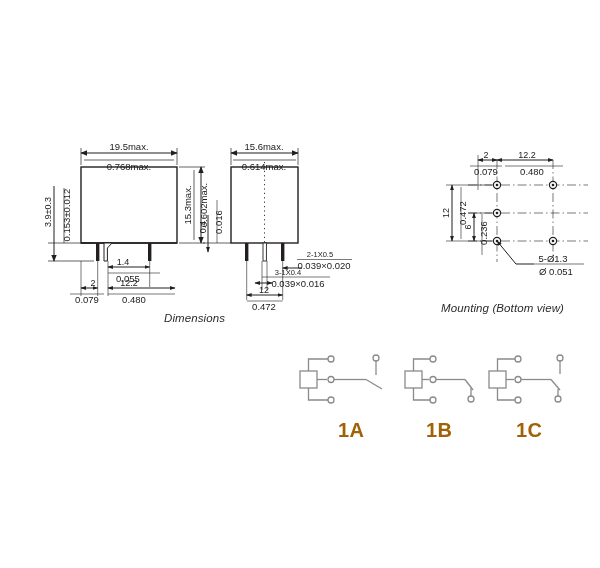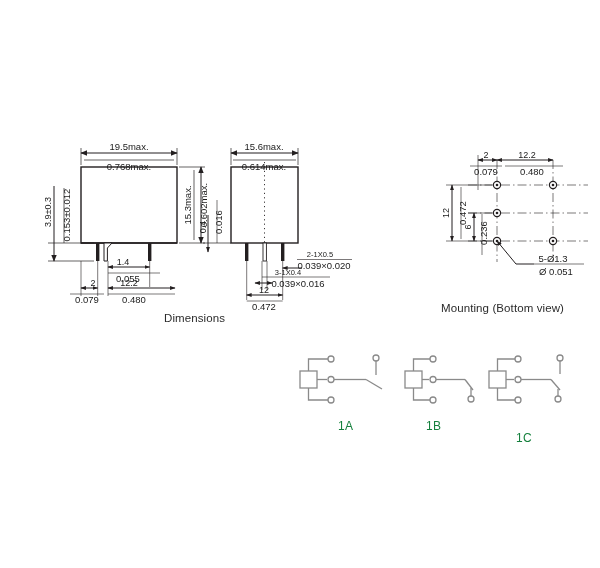--- a/index.html
+++ b/index.html
@@ -7,30 +7,31 @@
     width:600px;height:568px;position:relative;overflow:hidden;
     font-family:"Liberation Sans", sans-serif;
     color:#1a1a1a;
   }
   .stage{position:absolute;inset:0;}
   svg{display:block;}
   .drawing{position:absolute;left:0;top:0;width:600px;height:568px;}
   .cap{
     position:absolute;font-size:11.5px;color:#2b2b2b;white-space:nowrap;
     letter-spacing:.1px;
+    font-style:italic;
   }
   .cap-dim{left:164px;top:312px;}
   .cap-mount{left:441px;top:302px;}
   .formlabel{
-    position:absolute;font-size:12px;font-weight:normal;color:#15803d;
+    position:absolute;font-size:20px;font-weight:bold;color:#a16207;
     letter-spacing:.3px;
   }
   .fl-1a{left:338px;top:419px;}
   .fl-1b{left:426px;top:419px;}
-  .fl-1c{left:516px;top:419px;margin-top:12px;}
+  .fl-1c{left:516px;top:419px;}
 </style>
 </head>
 <body>
 
 <div class="stage">
 
   <svg class="drawing" viewBox="0 0 600 568">
     <defs>
       <marker id="arrIn" viewBox="0 0 10 10" refX="9" refY="5" markerWidth="7" markerHeight="7" orient="auto-start-reverse">
         <path d="M0,1 L10,5 L0,9 z" fill="#231f20"></path>

